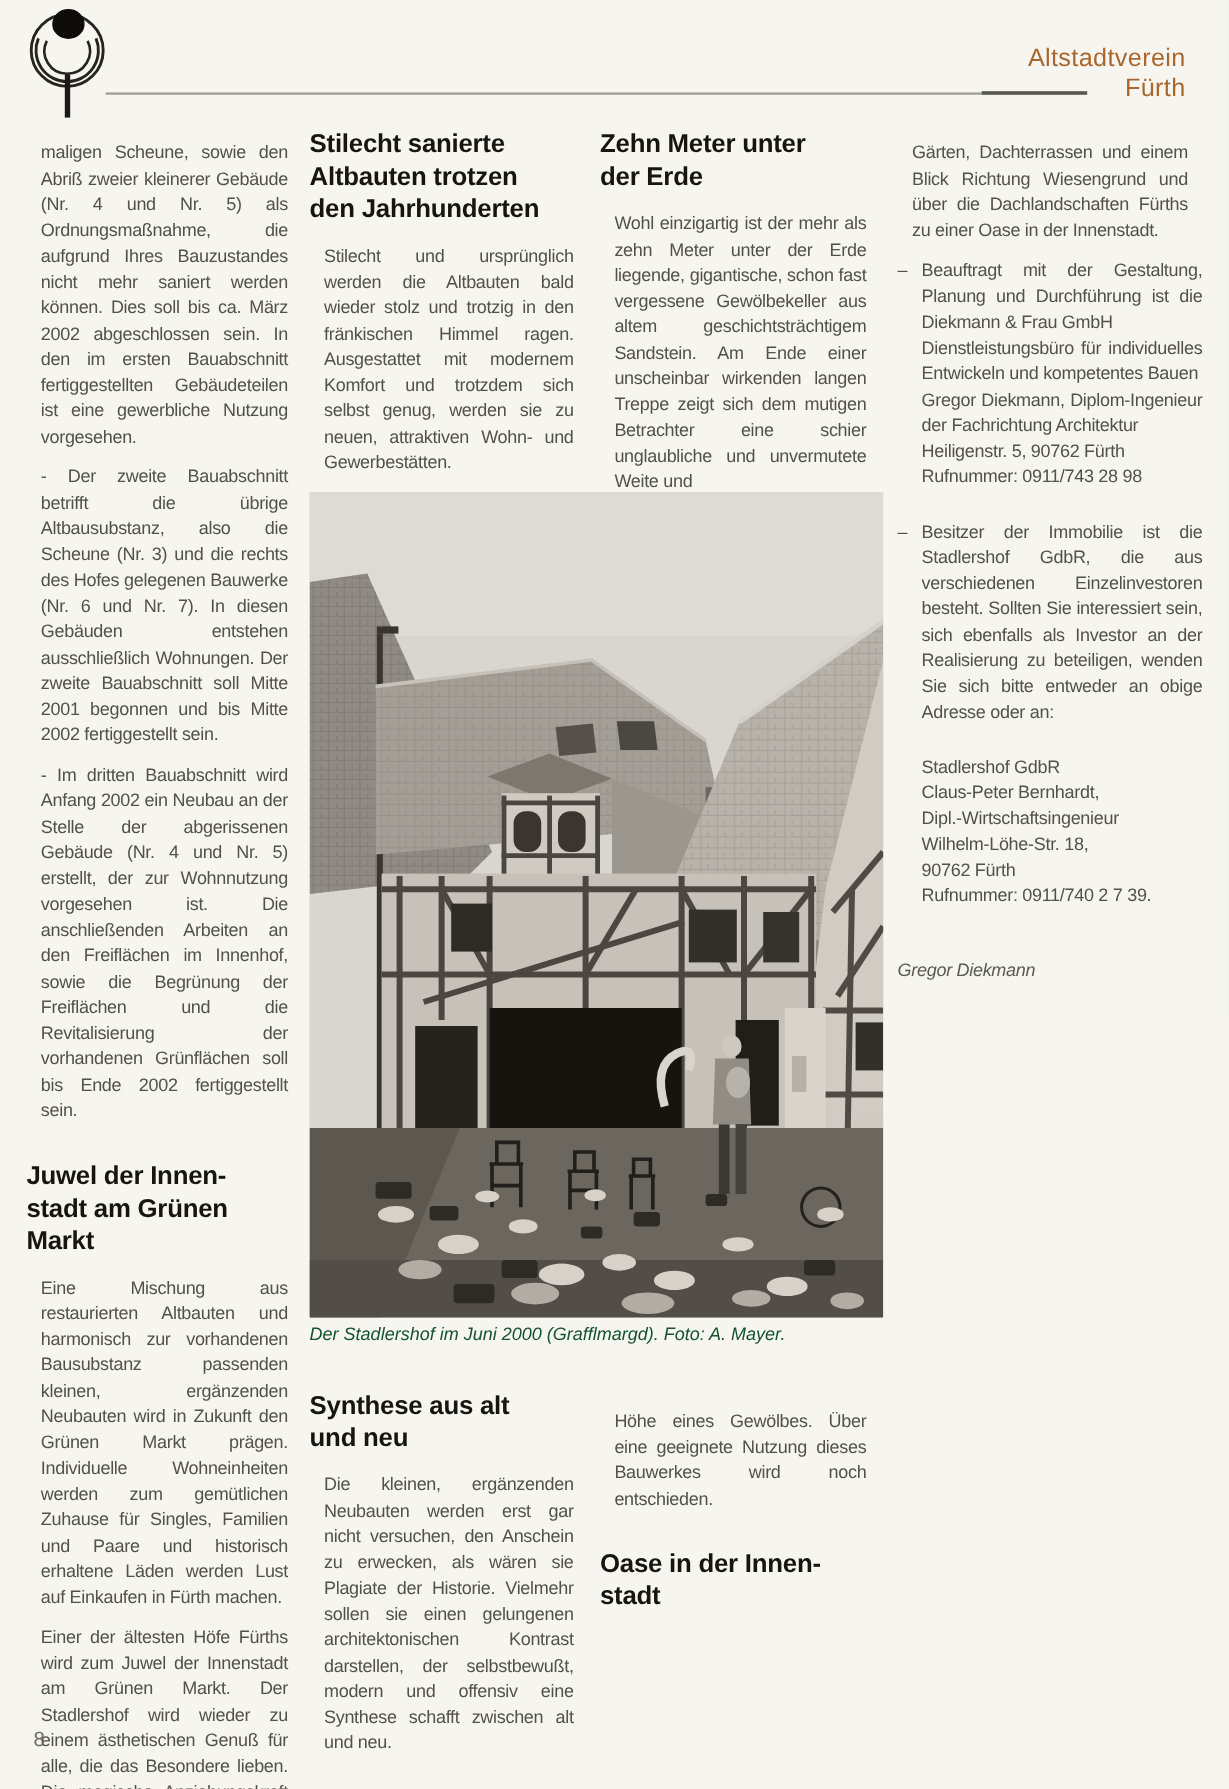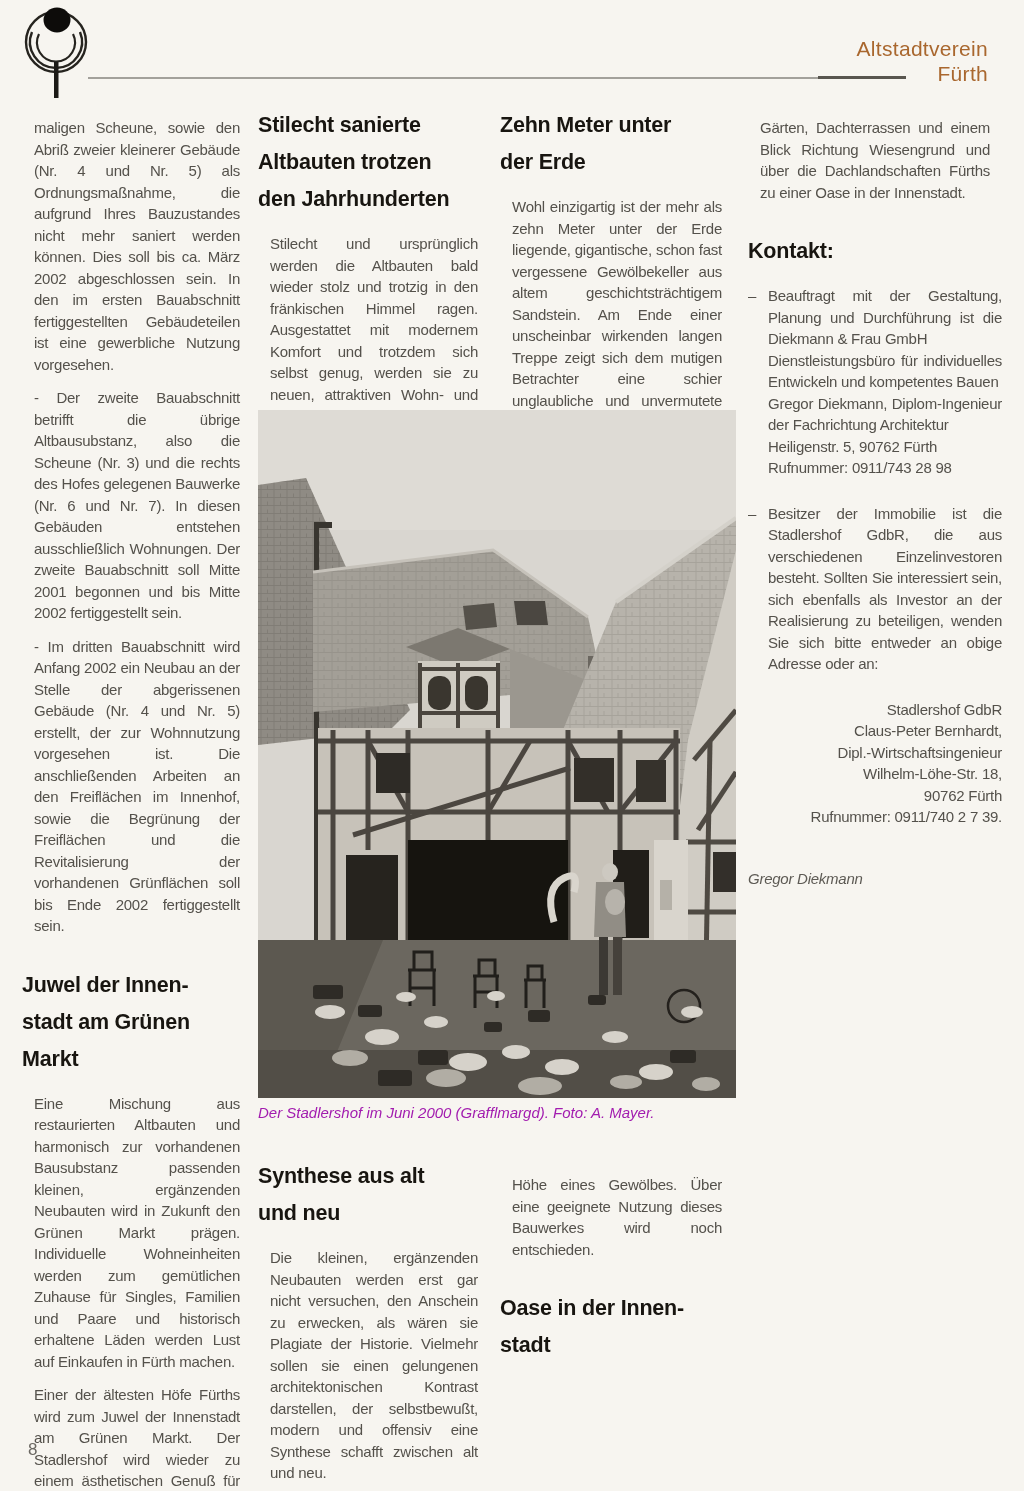--- a/index.html
+++ b/index.html
@@ -16,43 +16,43 @@
     position:absolute;right:36px;top:36px;text-align:right;
     font-size:21px;line-height:1.2;color:#a9672e;letter-spacing:.3px;
   }
   .rule-light{position:absolute;left:88px;top:77px;width:730px;height:2px;background:#a3a19b;}
   .rule-dark{position:absolute;left:818px;top:76px;width:88px;height:3px;background:#59564f;}
   
   .col{position:absolute;font-size:15px;line-height:21.5px;text-align:justify;letter-spacing:-0.25px;}
   .col p{margin:12px;}
   .col p + p{margin-top:1px;}
   h2{
-    font-size:21.5px;line-height:37px;font-weight:700;color:#181510;
+    font-size:21.5px;line-height:27px;font-weight:700;color:#181510;
     margin:30px 0 15px 0;white-space:pre-line;letter-spacing:-0.2px;text-align:left;
   }
   h2.first{margin-top:2px;}
   .col1{left:22px;top:105px;width:230px;}
   .col2top{left:258px;top:105px;width:232px;}
   .col3top{left:500px;top:105px;width:234px;}
   .col4{left:748px;top:105px;width:254px;}
   .col2bot{left:258px;top:1156px;width:232px;}
   .col3bot{left:500px;top:1156px;width:234px;}
   .col3bot .lead{margin-top:18px;}
   
   .k-item{display:flex;margin:0 0 24px 0;}
   .k-item .dash{width:20px;flex:none;}
   .k-item .txt{flex:1;white-space:pre-line;}
-  .k-address{margin:22px 0 0 20px;white-space:pre-line;text-align:right;}
+  .k-address{margin:22px 0 0 20px;white-space:pre-line;text-align:left;}
   .signature{margin-top:40px;text-align:left;font-style:italic;color:#5d5a54;padding-right:2px;}
   
   .photo{position:absolute;left:258px;top:410px;width:478px;height:688px;background:#d9d6d0;}
   .photo svg{display:block;}
   .caption{
     position:absolute;left:258px;top:1104px;width:478px;
-    font-style:italic;font-size:15px;color:#a21caf;letter-spacing:0;
+    font-style:italic;font-size:15px;color:#14532d;letter-spacing:0;
   }
   .pageno{position:absolute;left:28px;top:1440px;font-size:17px;color:#6b6862;}
 </style>
 </head>
 <body>
 
 <div id="page">
 
   <div class="logo">
     <svg width="86" height="96" viewBox="0 0 86 96" xmlns="http://www.w3.org/2000/svg">
@@ -89,21 +89,20 @@
   </div>
 
   <div class="col col3top">
     <h2 class="first">Zehn Meter unter
 der Erde</h2>
     <p>Wohl einzigartig ist der mehr als zehn Meter unter der Erde liegende, gigantische, schon fast vergessene Gewölbekeller aus altem geschichtsträchtigem Sandstein. Am Ende einer unscheinbar wirkenden langen Treppe zeigt sich dem mutigen Betrachter eine schier unglaubliche und unvermutete Weite und</p>
   </div>
 
   <div class="col col4">
     <p>Gärten, Dachterrassen und einem Blick Richtung Wiesengrund und über die Dachlandschaften Fürths zu einer Oase in der Innenstadt.</p>
-    <h2>Kontakt:</h2>
     <div class="k-item">
       <span class="dash">–</span>
       <span class="txt">Beauftragt mit der Gestaltung, Planung und Durchführung ist die Diekmann &amp; Frau GmbH
 Dienstleistungsbüro für individuelles Entwickeln und kompetentes Bauen
 Gregor Diekmann, Diplom-Ingenieur der Fachrichtung Architektur
 Heiligenstr. 5, 90762 Fürth
 Rufnummer: 0911/743 28 98</span>
     </div>
     <div class="k-item">
       <span class="dash">–</span>

